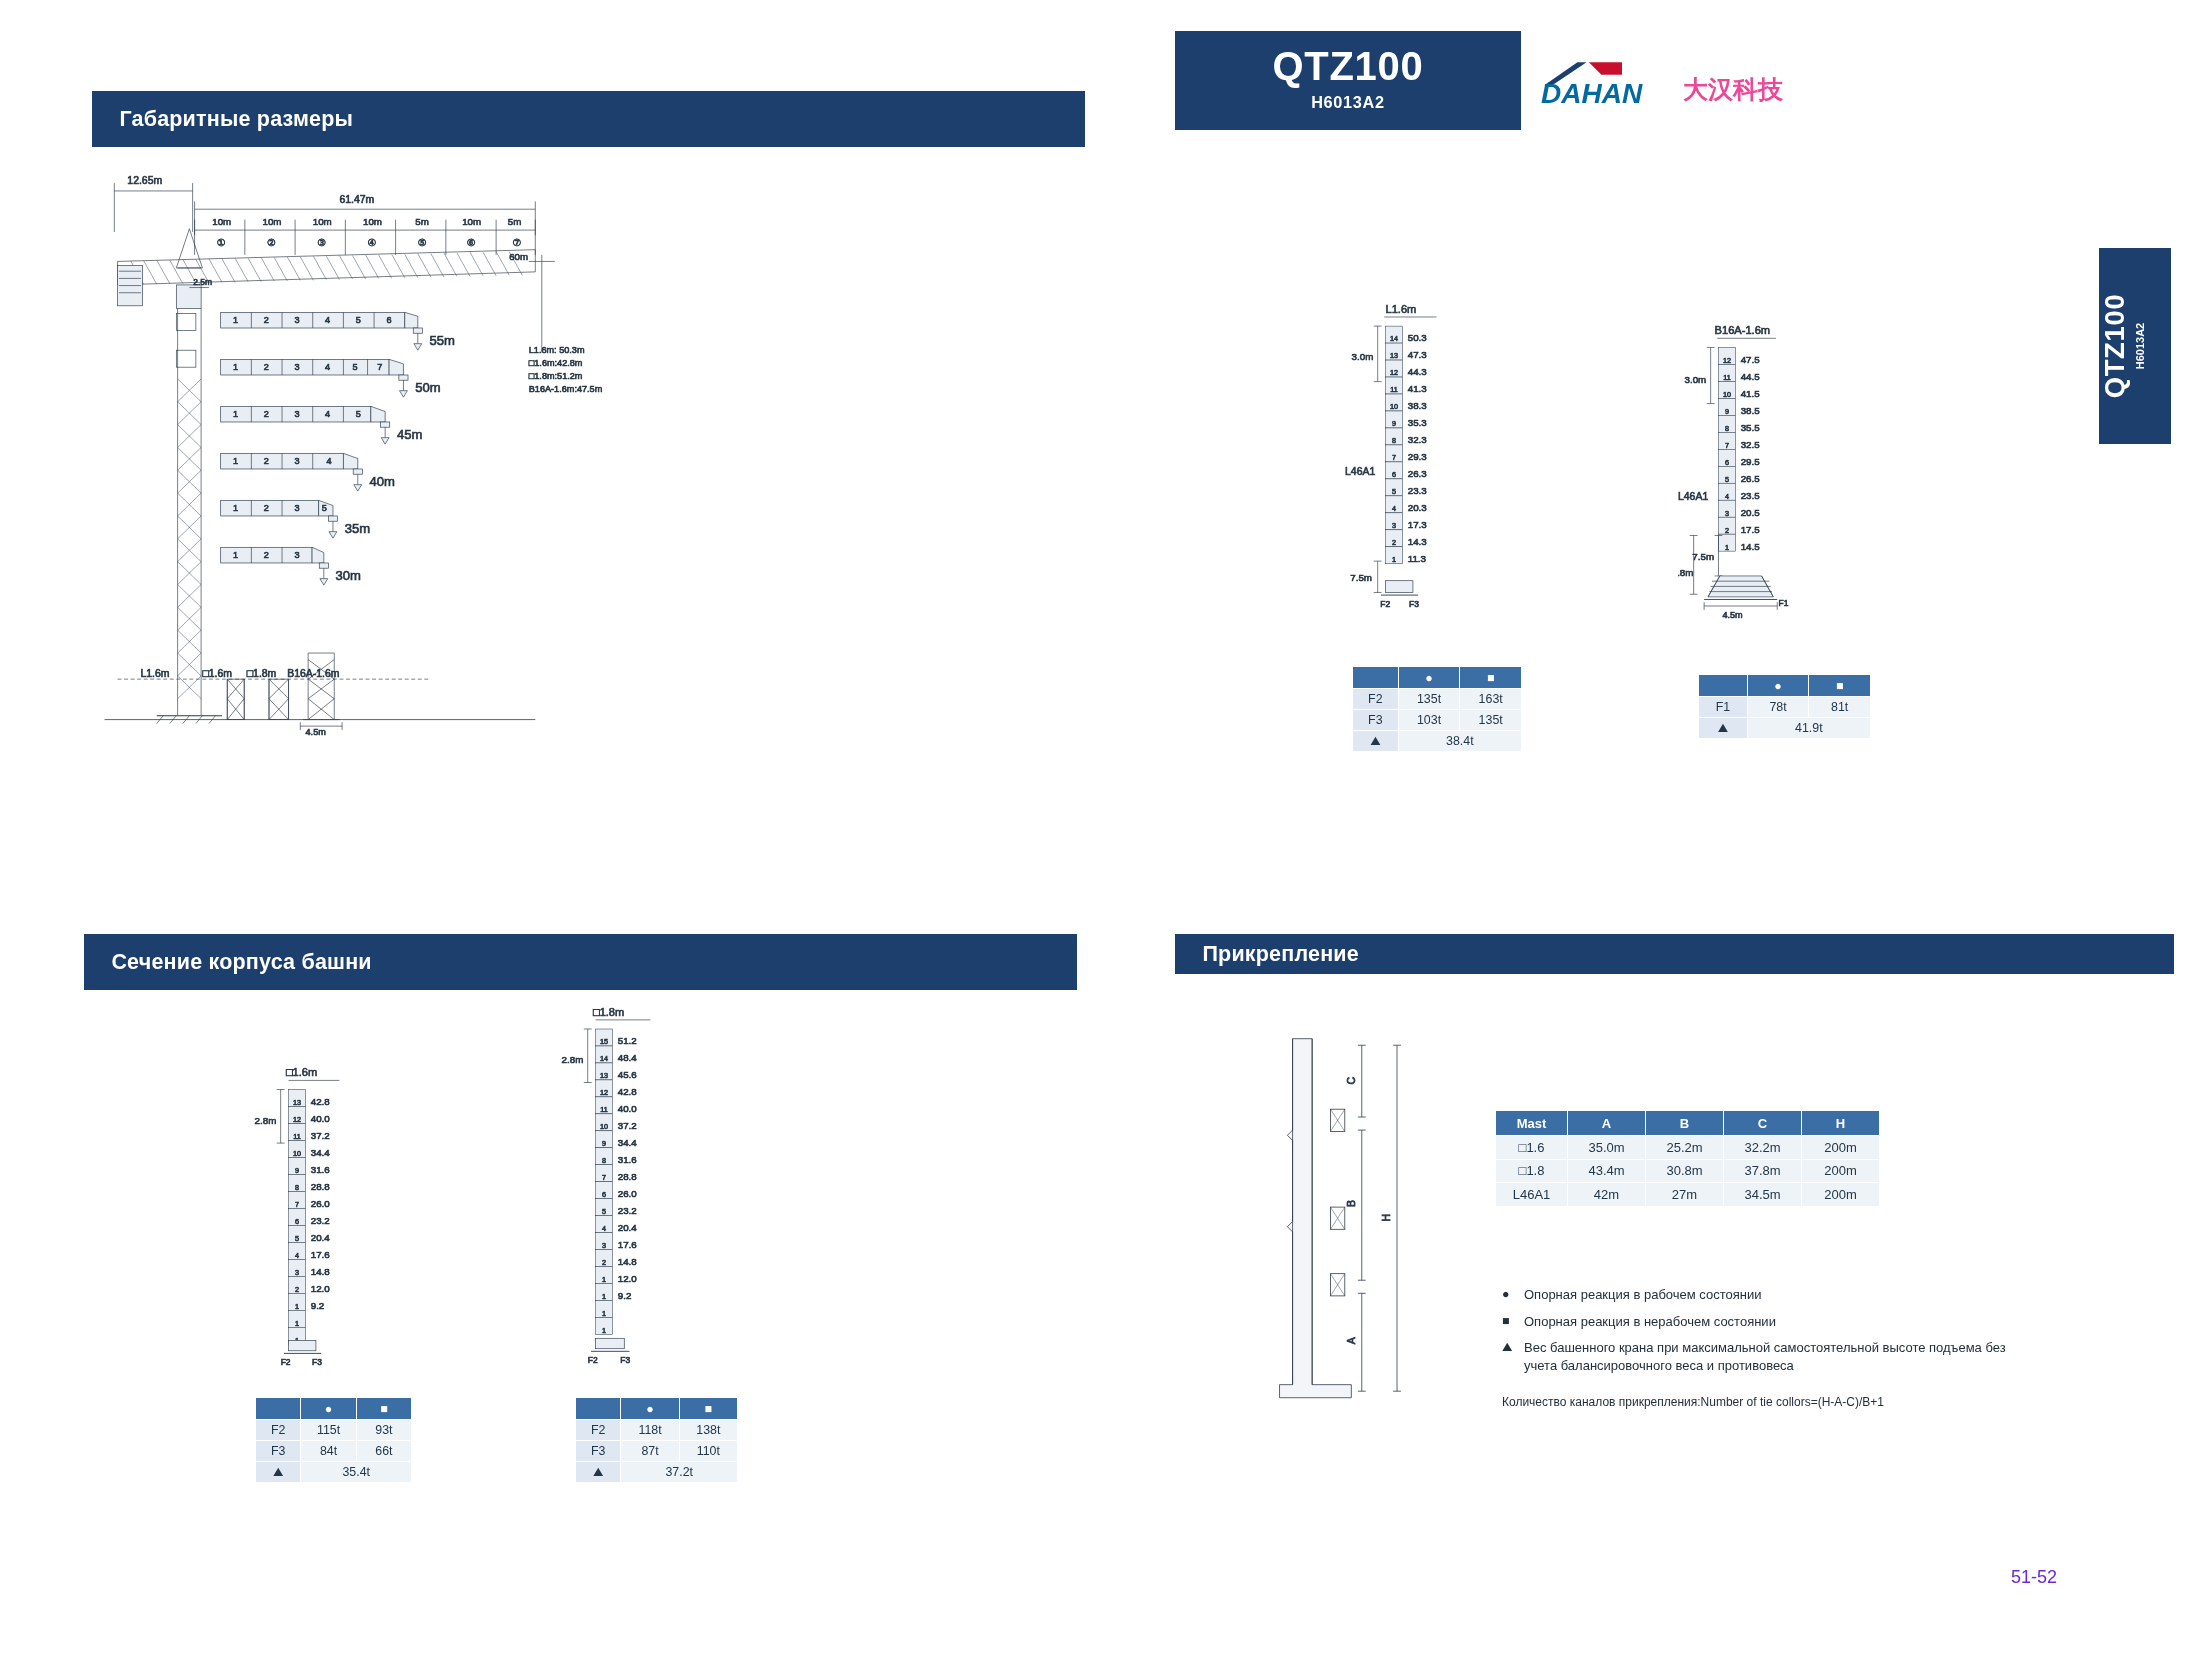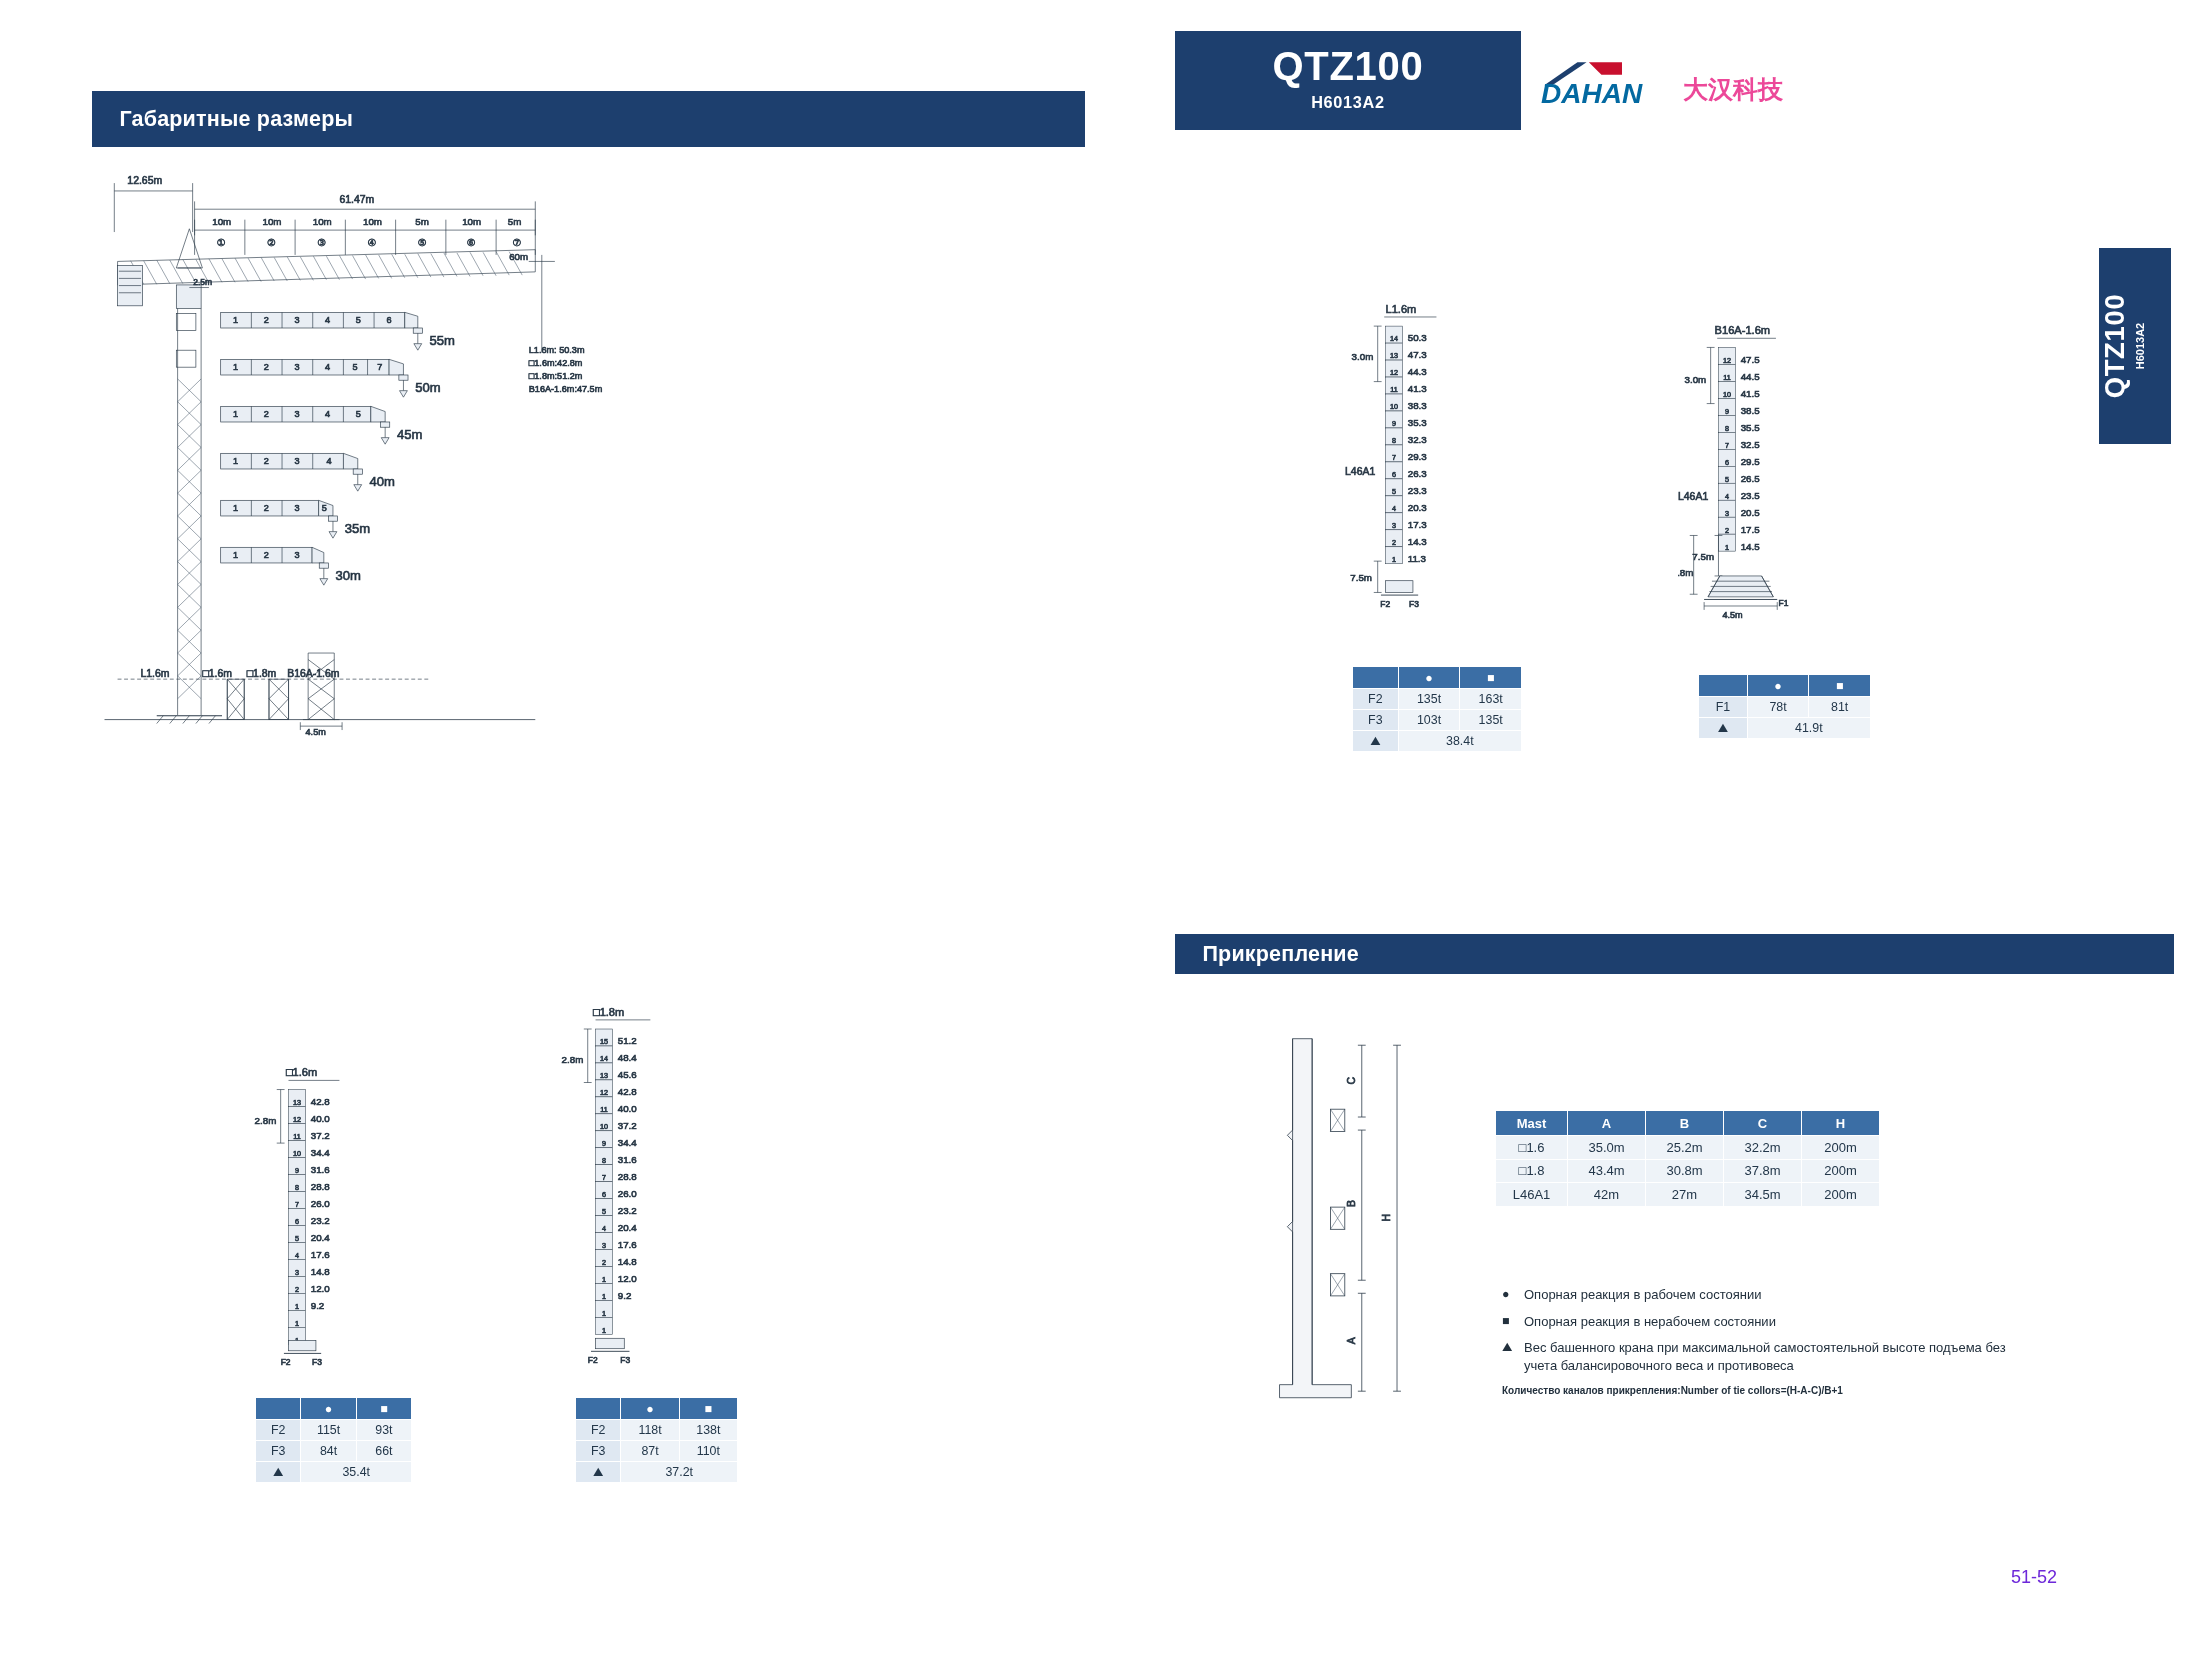--- a/index.html
+++ b/index.html
@@ -62,21 +62,21 @@
   
   .masttable { position:absolute; left:1495px; top:1110px; border-collapse:collapse; font-size:13px; }
   .masttable th { background:#3b6ea5; color:#fff; height:25px; border:0.7px solid #fff; font-weight:bold; }
   .masttable td { background:#eef3f8; height:23.5px; border:0.7px solid #fff; text-align:center; color:#23374a;}
 
   
   .legend { position:absolute; left:1502px; top:1286px; width:509px; font-size:13px; color:#22303d; line-height:1.35; }
   .legend .row { display:flex; margin-bottom:9.1px; }
   .legend .glyph { width:22px; flex:0 0 22px; text-align:left; font-size:12.4px; }
   .legend .txt { flex:1; }
-  .legend .note { margin-top:10px; font-size:10px;font-weight:bold; }
+  .legend .note { margin-top:20px; font-size:12px; }
 
   .pageno { position:absolute; left:2011px; top:1567px; font-size:18px; color:#6d28d9; }
 
   
   svg text { font-family:"Liberation Sans", sans-serif; fill:#1c2b3a; }
 </style>
 </head>
 <body>
 
 <div class="page">
@@ -97,20 +97,21 @@
   </div>
 
   <div class="side-tab">
     <div class="st-inner">
       <div class="st-model">QTZ100</div>
       <div class="st-sub">H6013A2</div>
     </div>
   </div>
 
   <div class="secbar" id="sec-dims">Габаритные размеры</div>
+  <div class="secbar" id="sec-tower">Сечение корпуса башни</div>
   <div class="secbar" id="sec-attach">Прикрепление</div>
 
   <div class="svgbox" style="left:78px; top:157px; width:1019px; height:731px;">
     <svg width="1019" height="731" viewBox="0 0 1560 1120">
       <g stroke="#2b3a48" fill="none" stroke-width="1">
 
         <line x1="55" y1="40" x2="55" y2="115"></line>
         <line x1="175" y1="40" x2="175" y2="115"></line>
         <line x1="55" y1="52" x2="175" y2="52"></line>
         <text x="75" y="42" font-size="16">12.65m</text>

